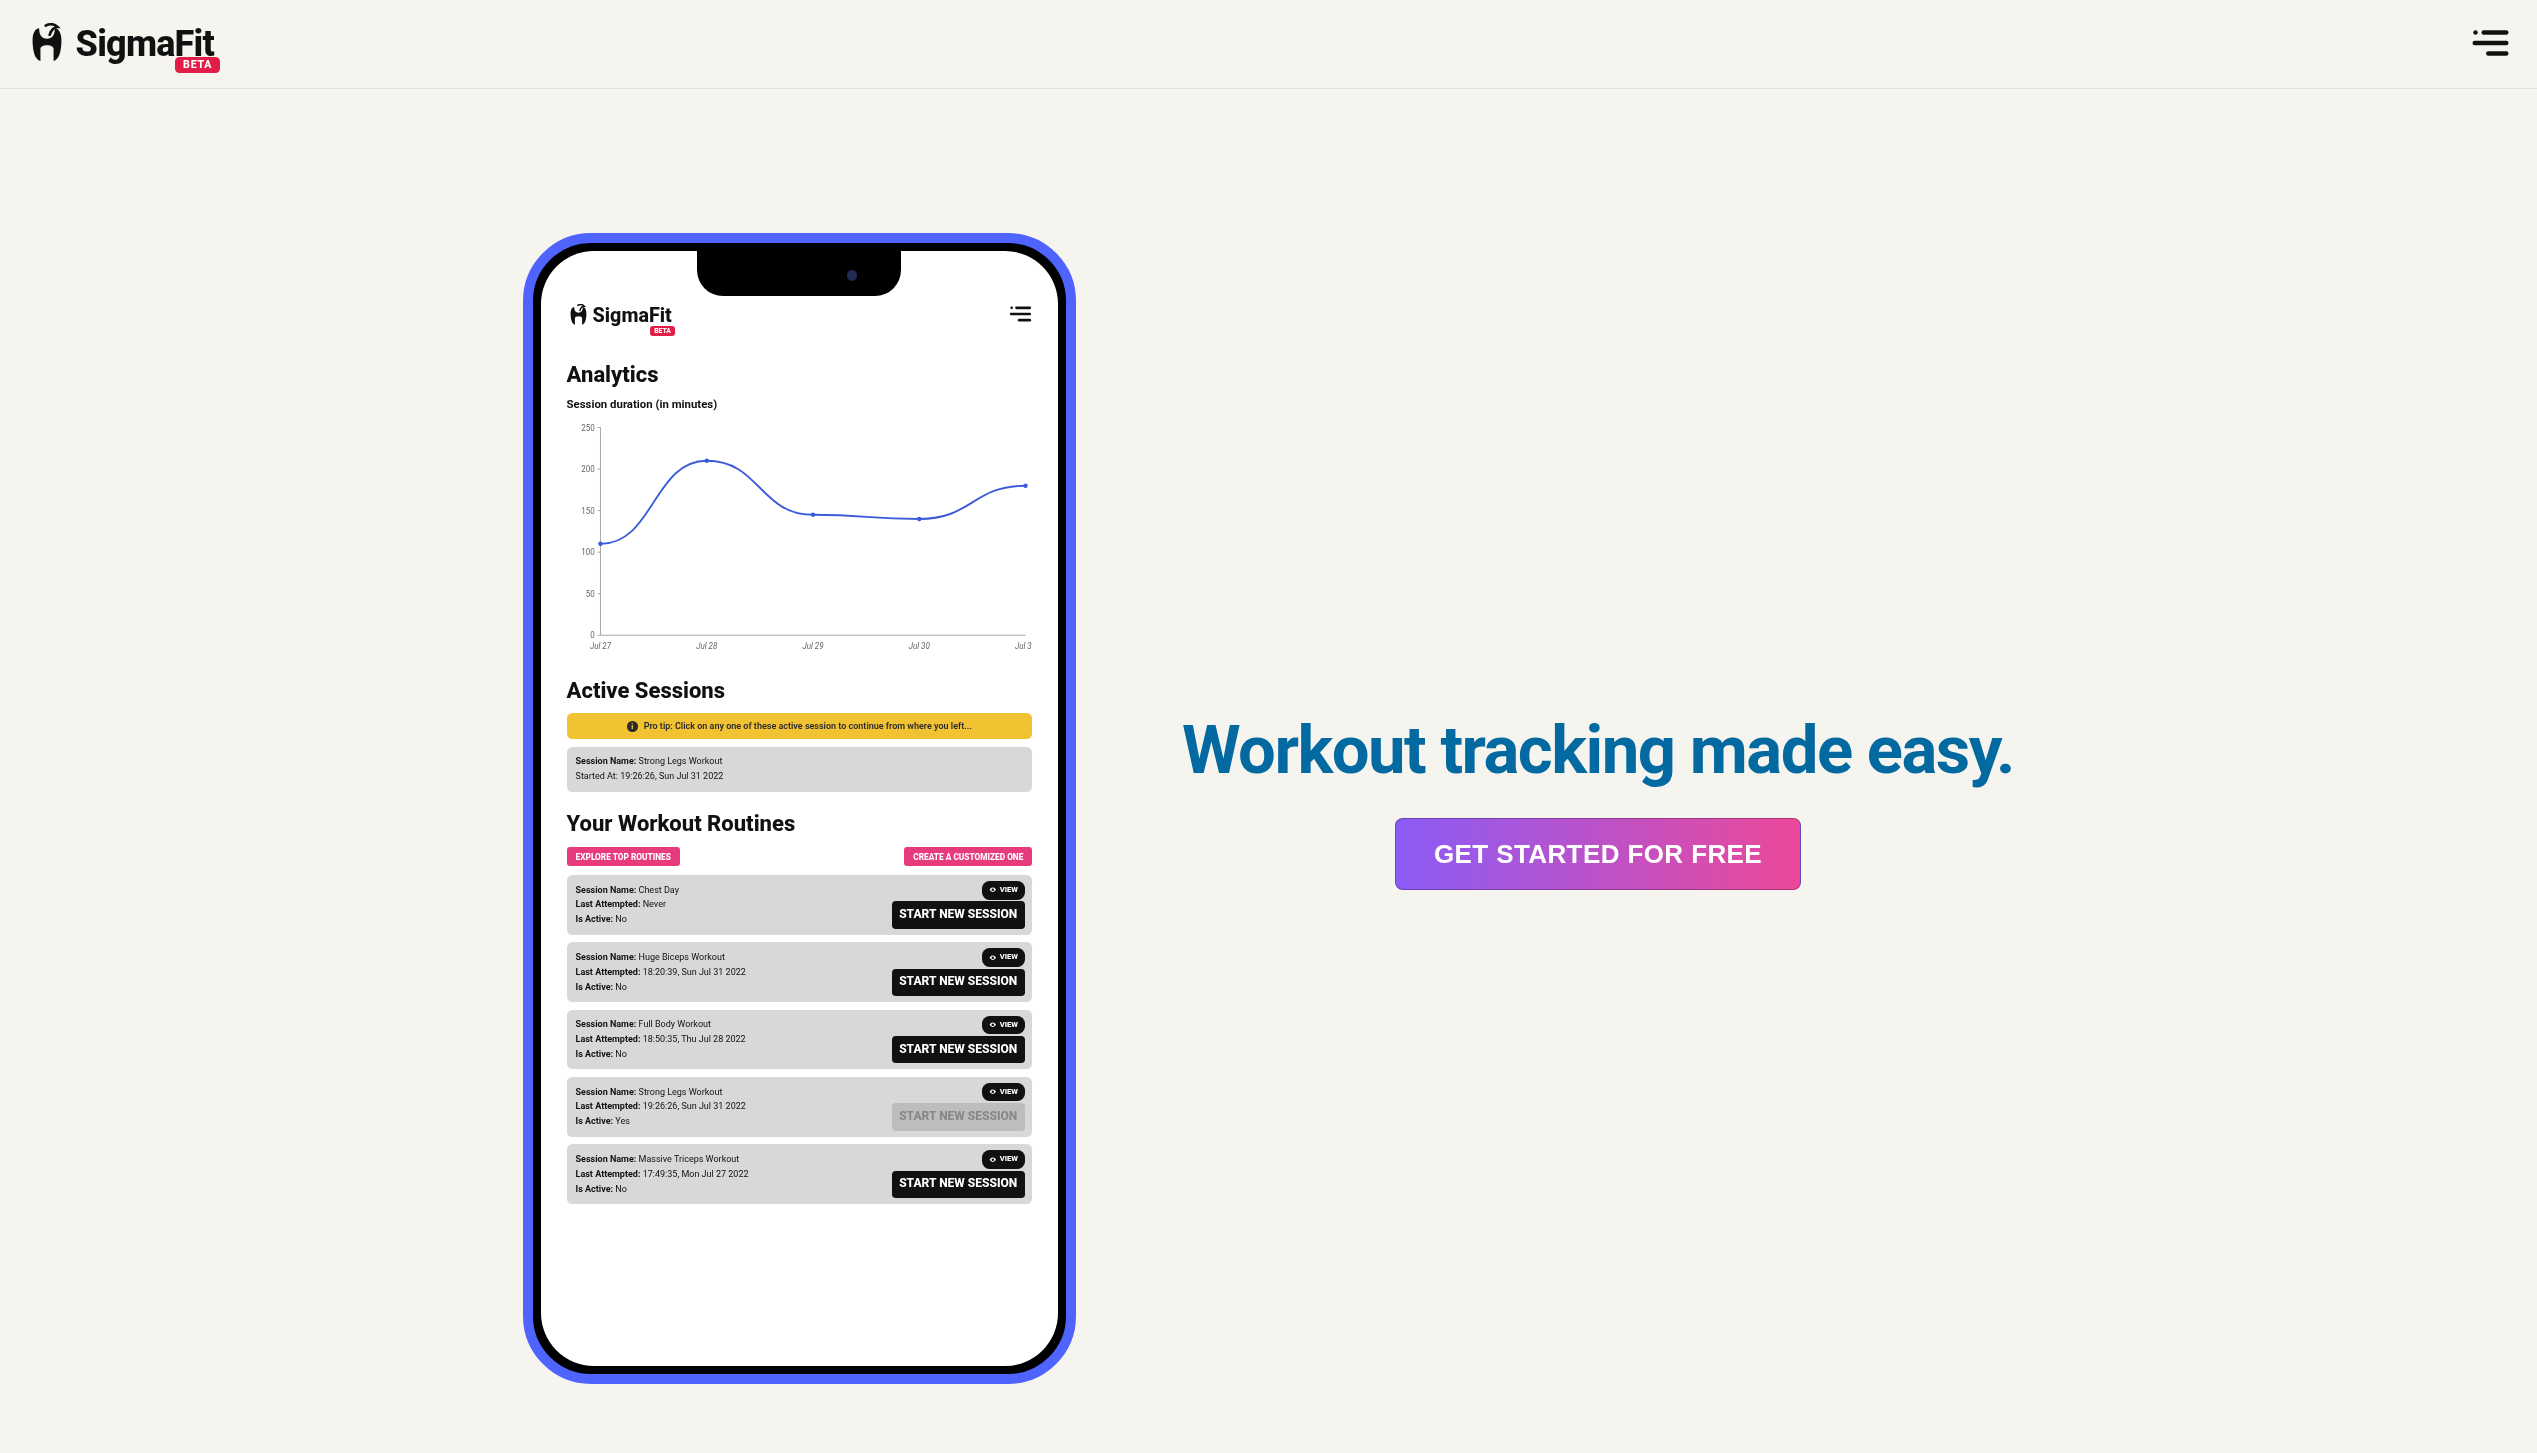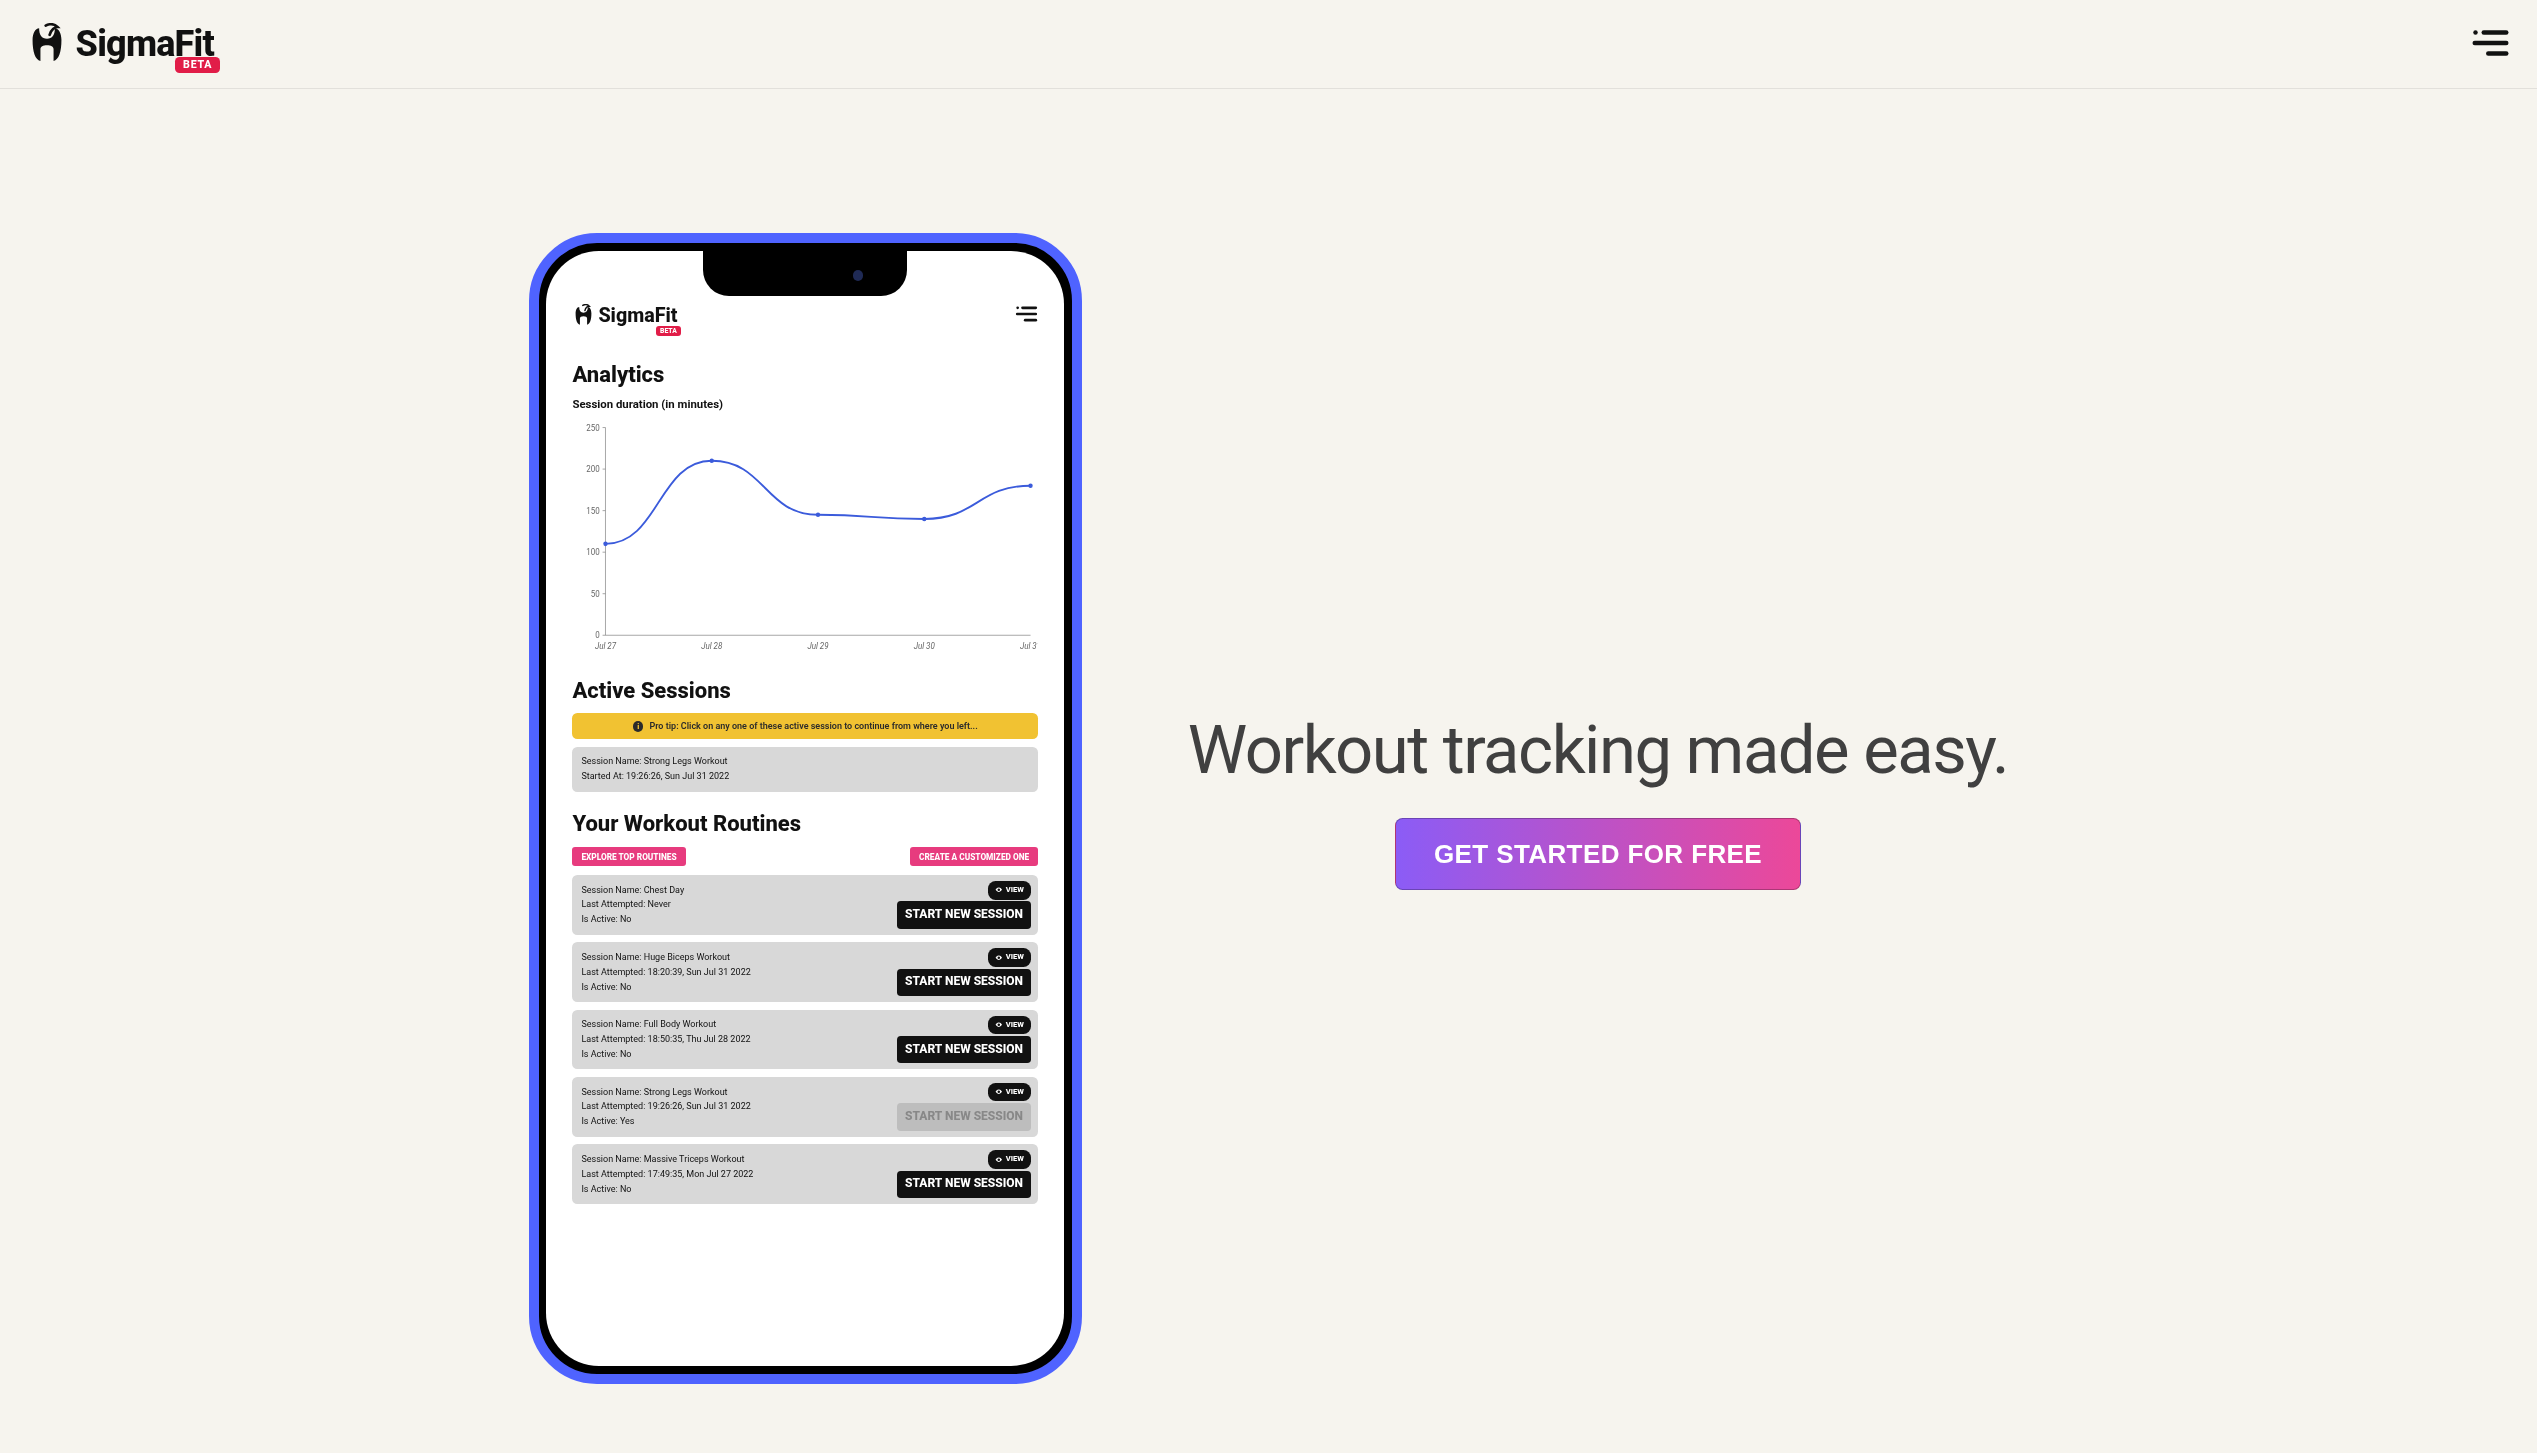--- a/index.html
+++ b/index.html
@@ -61,23 +61,23 @@
     align-items: center;
     justify-content: center;
     gap: 106px;
     padding: 144px 45px 45px;
   }
   .hero-right {
     max-width: 908px;
   }
   .hero-title {
     font-size: 67px;
-    font-weight: 400;
+    font-weight: 700;
     letter-spacing: -1.5px;
-    color: #404040;
+    color: #0369a1;
     margin-bottom: 29px;
   }
   .hero-sub {
     font-size: 33px;
     line-height: 1.3;
     color: #2e2a26;
     text-align: center;
     margin-bottom: 45px;
   }
   .cta {
@@ -175,21 +175,21 @@
 
   .card {
     background: #d8d8d8;
     border-radius: 5.3px;
     padding: 7.6px 9px;
     font-size: 9px;
     line-height: 1.65;
     position: relative;
     margin-bottom: 7.6px;
   }
-  .card strong { font-weight: 400; }
+  .card strong { font-weight: 700; }
 
   .pill-row {
     display: flex; justify-content: space-between; margin: 9px 0 9px;
   }
   .pill {
     font-size: 8.3px; font-weight: 800; color: #fff;
     padding: 4.5px 9px; border-radius: 3px;
   }
   .pill.pink { background: #e73b7e; }
 

